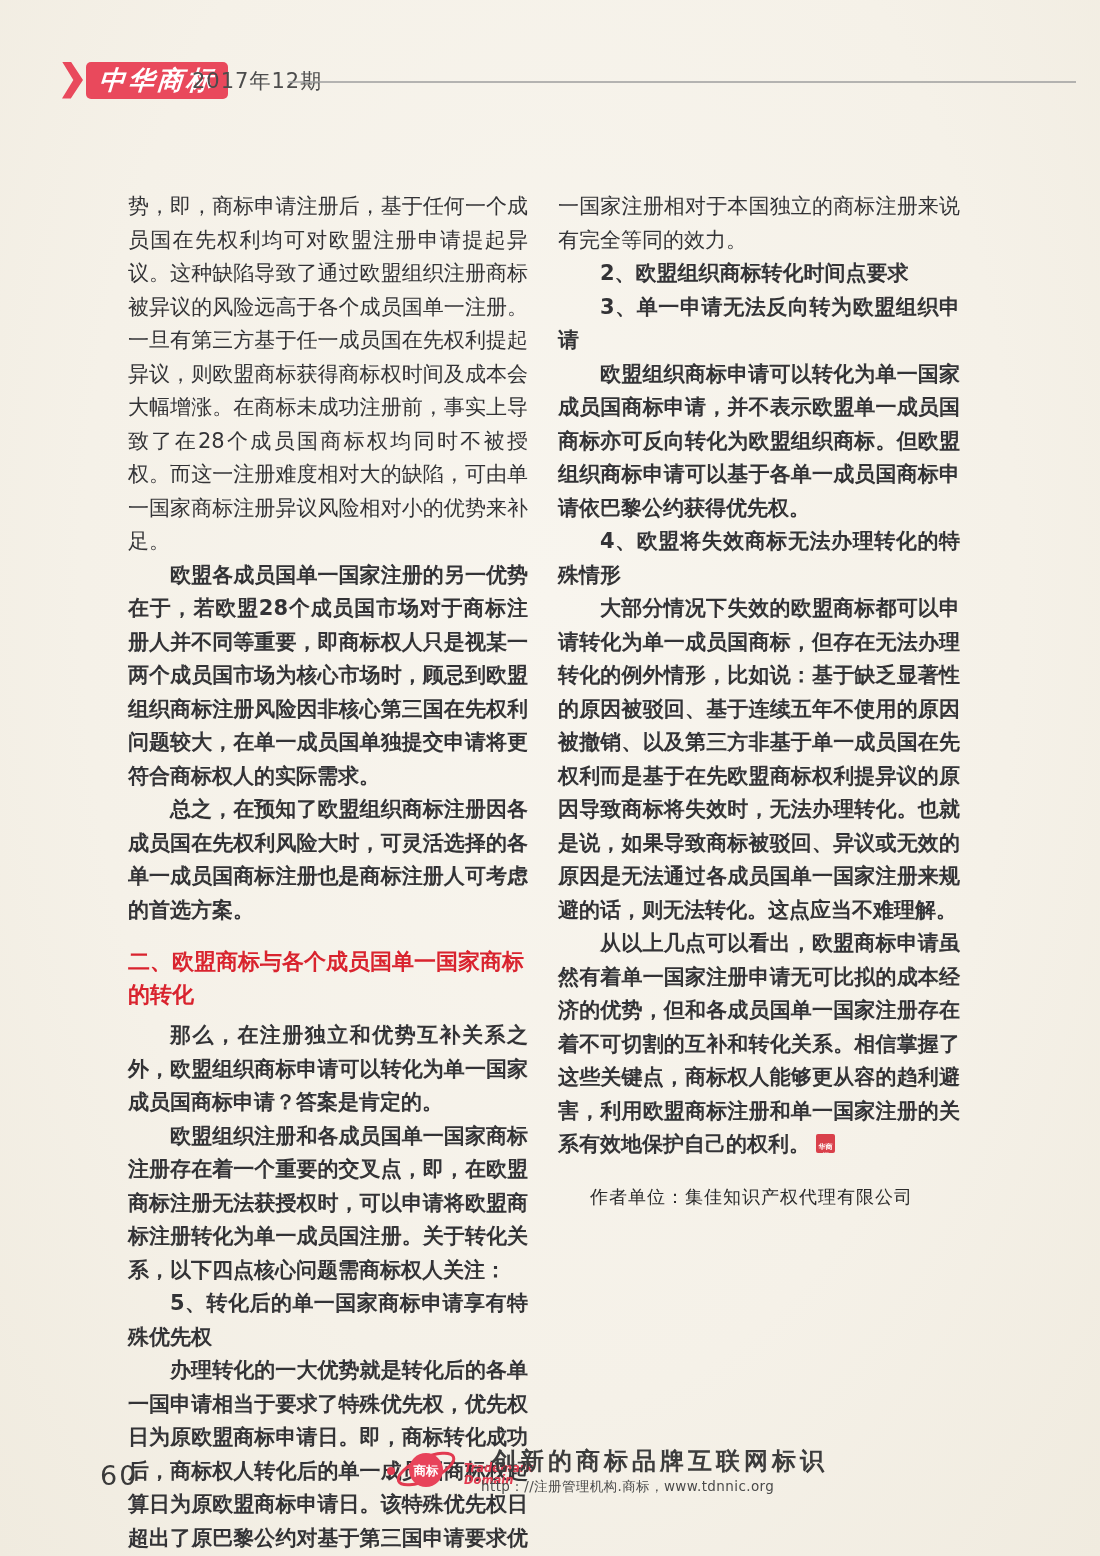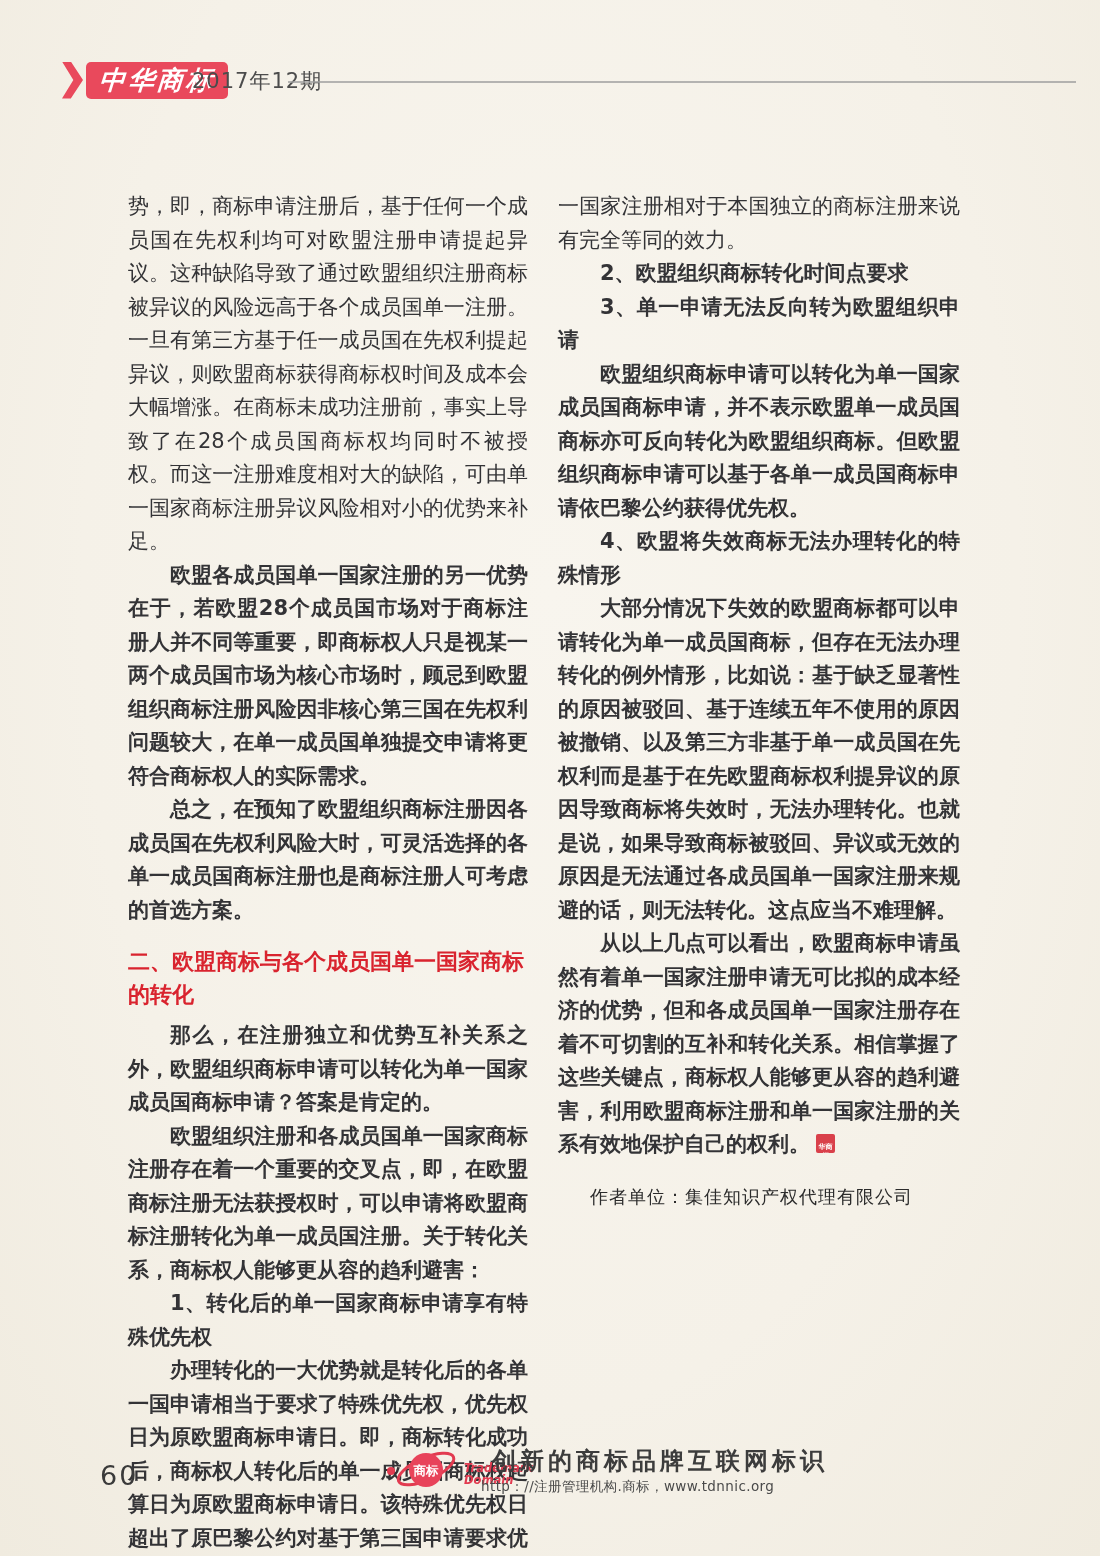--- a/index.html
+++ b/index.html
@@ -68,22 +68,22 @@
   <div class="issue">2017年12期</div>
   <div class="header-rule"></div>
 
   <div class="columns">
     <div class="col left">
         <p class="para">势，即，商标申请注册后，基于任何一个成员国在先权利均可对欧盟注册申请提起异议。这种缺陷导致了通过欧盟组织注册商标被异议的风险远高于各个成员国单一注册。一旦有第三方基于任一成员国在先权利提起异议，则欧盟商标获得商标权时间及成本会大幅增涨。在商标未成功注册前，事实上导致了在28个成员国商标权均同时不被授权。而这一注册难度相对大的缺陷，可由单一国家商标注册异议风险相对小的优势来补足。</p>
         <p class="para indent">欧盟各成员国单一国家注册的另一优势在于，若欧盟28个成员国市场对于商标注册人并不同等重要，即商标权人只是视某一两个成员国市场为核心市场时，顾忌到欧盟组织商标注册风险因非核心第三国在先权利问题较大，在单一成员国单独提交申请将更符合商标权人的实际需求。</p>
         <p class="para indent">总之，在预知了欧盟组织商标注册因各成员国在先权利风险大时，可灵活选择的各单一成员国商标注册也是商标注册人可考虑的首选方案。</p>
         <p class="para p-heading-red">二、欧盟商标与各个成员国单一国家商标的转化</p>
         <p class="para indent">那么，在注册独立和优势互补关系之外，欧盟组织商标申请可以转化为单一国家成员国商标申请？答案是肯定的。</p>
-        <p class="para indent">欧盟组织注册和各成员国单一国家商标注册存在着一个重要的交叉点，即，在欧盟商标注册无法获授权时，可以申请将欧盟商标注册转化为单一成员国注册。关于转化关系，商标权人能够更从容的趋利避害：</p>
-        <p class="para indent">1、转化后的单一国家商标申请享有特殊优先权</p>
+        <p class="para indent">欧盟组织注册和各成员国单一国家商标注册存在着一个重要的交叉点，即，在欧盟商标注册无法获授权时，可以申请将欧盟商标注册转化为单一成员国注册。关于转化关系，以下四点核心问题需商标权人关注：</p>
+        <p class="para indent">5、转化后的单一国家商标申请享有特殊优先权</p>
         <p class="para indent">办理转化的一大优势就是转化后的各单一国申请相当于要求了特殊优先权，优先权日为原欧盟商标申请日。即，商标转化成功后，商标权人转化后的单一成员国商标权起算日为原欧盟商标申请日。该特殊优先权日超出了原巴黎公约对基于第三国申请要求优先权需在基础商标申请日6个月内办理的时间限制。转化成功后，各转化后单</p>
       </div>
     <div class="col right">
         <p class="para">一国家注册相对于本国独立的商标注册来说有完全等同的效力。</p>
         <p class="para indent">2、欧盟组织商标转化时间点要求</p>
         <p class="para indent">3、单一申请无法反向转为欧盟组织申请</p>
         <p class="para indent">欧盟组织商标申请可以转化为单一国家成员国商标申请，并不表示欧盟单一成员国商标亦可反向转化为欧盟组织商标。但欧盟组织商标申请可以基于各单一成员国商标申请依巴黎公约获得优先权。</p>
         <p class="para indent">4、欧盟将失效商标无法办理转化的特殊情形</p>
         <p class="para indent">大部分情况下失效的欧盟商标都可以申请转化为单一成员国商标，但存在无法办理转化的例外情形，比如说：基于缺乏显著性的原因被驳回、基于连续五年不使用的原因被撤销、以及第三方非基于单一成员国在先权利而是基于在先欧盟商标权利提异议的原因导致商标将失效时，无法办理转化。也就是说，如果导致商标被驳回、异议或无效的原因是无法通过各成员国单一国家注册来规避的话，则无法转化。这点应当不难理解。</p>
         <p class="para indent">从以上几点可以看出，欧盟商标申请虽然有着单一国家注册申请无可比拟的成本经济的优势，但和各成员国单一国家注册存在着不可切割的互补和转化关系。相信掌握了这些关键点，商标权人能够更从容的趋利避害，利用欧盟商标注册和单一国家注册的关系有效地保护自己的权利。<span class="seal">中华商标</span></p>

